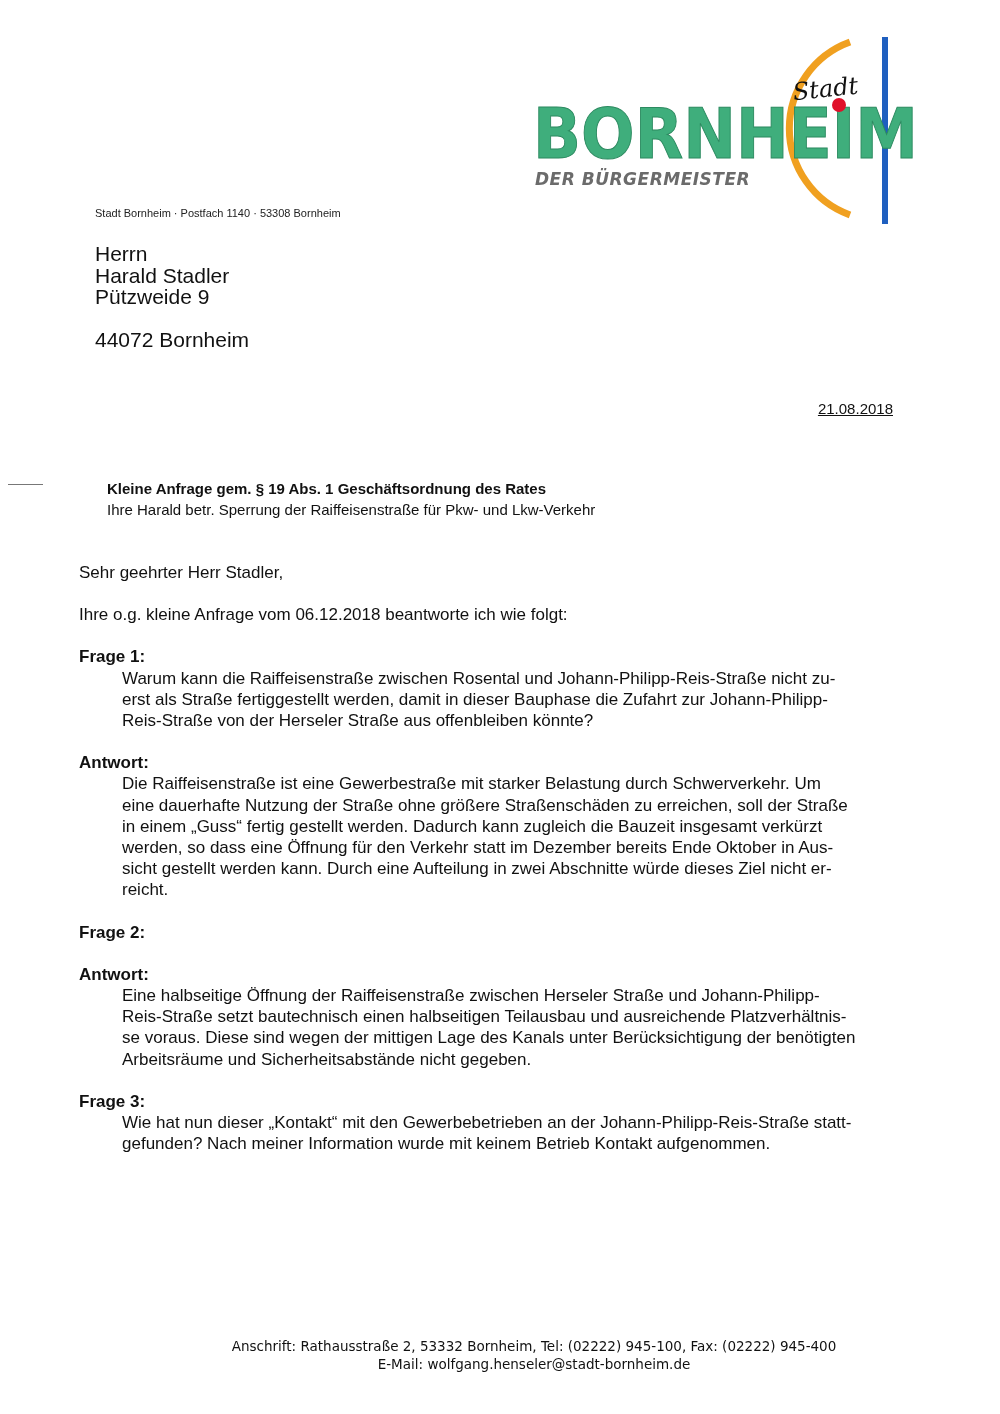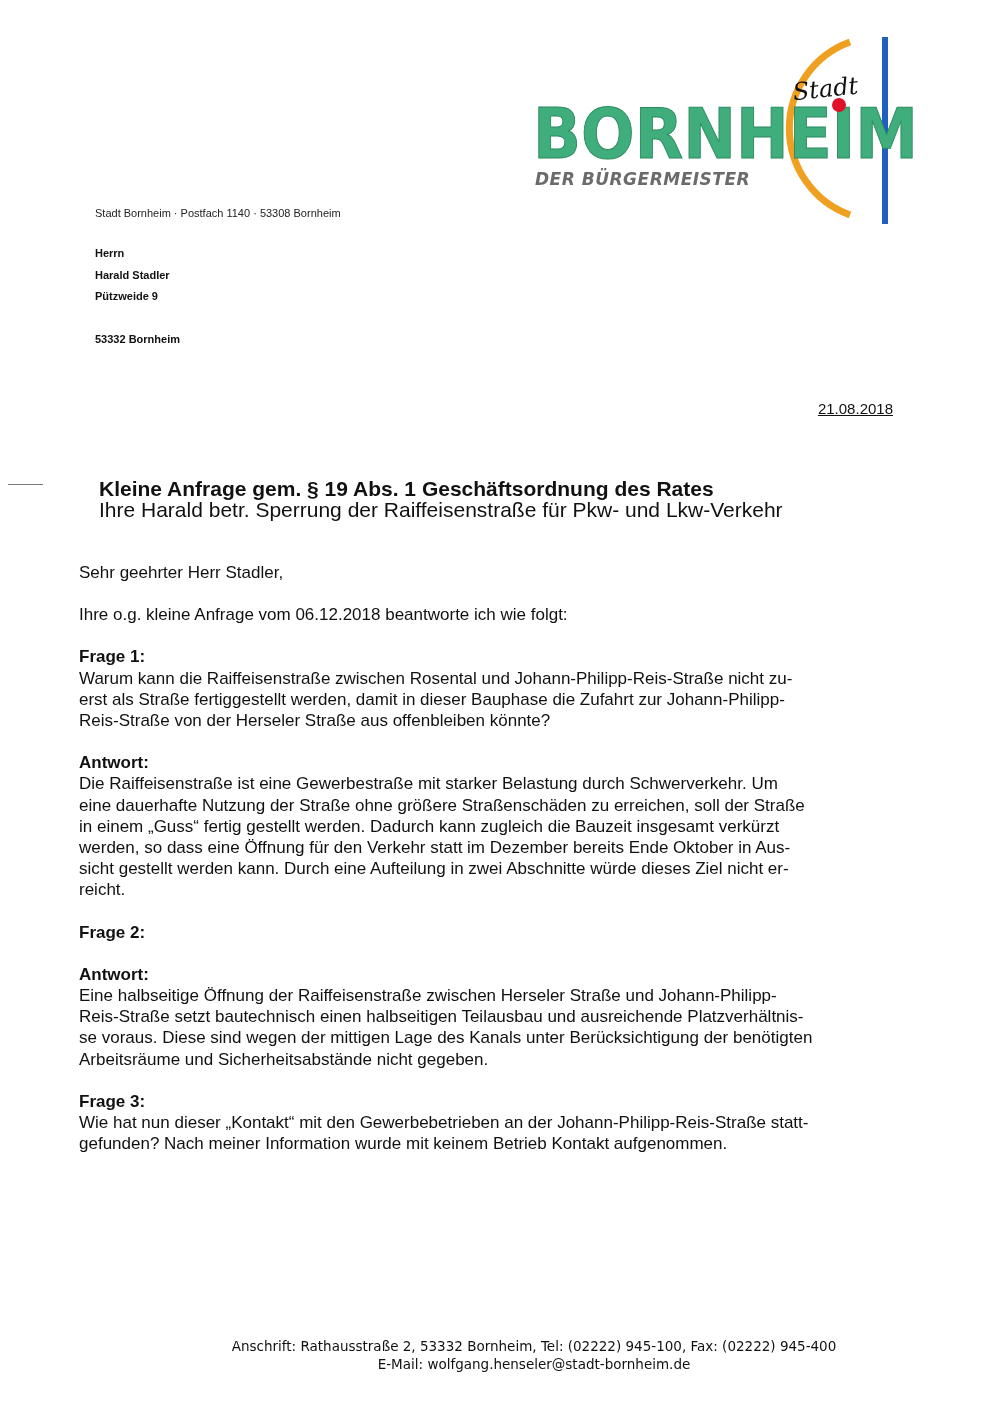--- a/index.html
+++ b/index.html
@@ -6,35 +6,35 @@
     body { width: 1000px; height: 1414px; position: relative; overflow: hidden;
            font-family: "Liberation Sans", sans-serif; color: #111; }
     .abs { position: absolute; }
 
     
     #logo { left: 525px; top: 30px; width: 400px; height: 200px; }
     #logo svg { width: 400px; height: 200px; display: block; }
 
     .sender-line { left: 95px; top: 207px; font-size: 11px; color: #222; }
 
-    .address { left: 95px; top: 243px; font-size: 11px; line-height: 21.5px; font-weight: bold; }
+    .address { left: 95px; top: 243px; font-size: 21px; line-height: 21.5px; }
     .address .gap { height: 21px; }
 
     .date { right: 107px; top: 400px; font-size: 15px; text-decoration: underline; }
 
     .fold-mark { left: 8px; top: 484px; width: 35px; height: 1px; background: #777; }
 
-    .subject { left: 99px; top: 478px; font-size: 21px; line-height: 21px; }
+    .subject { left: 107px; top: 478px; font-size: 15px; line-height: 21px; }
     .subject .bold { font-weight: bold; }
 
     .body-text { left: 79px; top: 562px; width: 805px; font-size: 17px; line-height: 21.2px; }
     .body-text p { margin: 0; }
     .body-text .spacer { height: 21px; }
     .body-text .head { font-weight: bold; }
-    .body-text .para { white-space: pre-line; }
+    .body-text .para { white-space: pre-line; margin-left: 43px; }
 
     .footer { left: 0; top: 1337px; width: 1068px; text-align: center;
               font-family: "DejaVu Sans", sans-serif; font-size: 13.5px; line-height: 18px; color: #111; }
   </style>
 </head>
 <body>
 
 <div id="logo" class="abs">
   <svg viewBox="0 0 400 200" xmlns="http://www.w3.org/2000/svg">
 
@@ -52,21 +52,21 @@
   </svg>
 </div>
 
 <div class="abs sender-line">Stadt Bornheim · Postfach 1140 · 53308 Bornheim</div>
 
 <div class="abs address">
   <div>Herrn</div>
   <div>Harald Stadler</div>
   <div>Pützweide 9</div>
   <div class="gap"></div>
-  <div>53332 Bornheim</div>
+  <div>44072 Bornheim</div>
 </div>
 
 <div class="abs date">21.08.2018</div>
 
 <div class="abs fold-mark"></div>
 
 <div class="abs subject">
   <div class="bold">Kleine Anfrage gem. § 19 Abs. 1 Geschäftsordnung des Rates</div>
   <div>Ihre Harald betr. Sperrung der Raiffeisenstraße für Pkw- und Lkw-Verkehr</div>
 </div>

